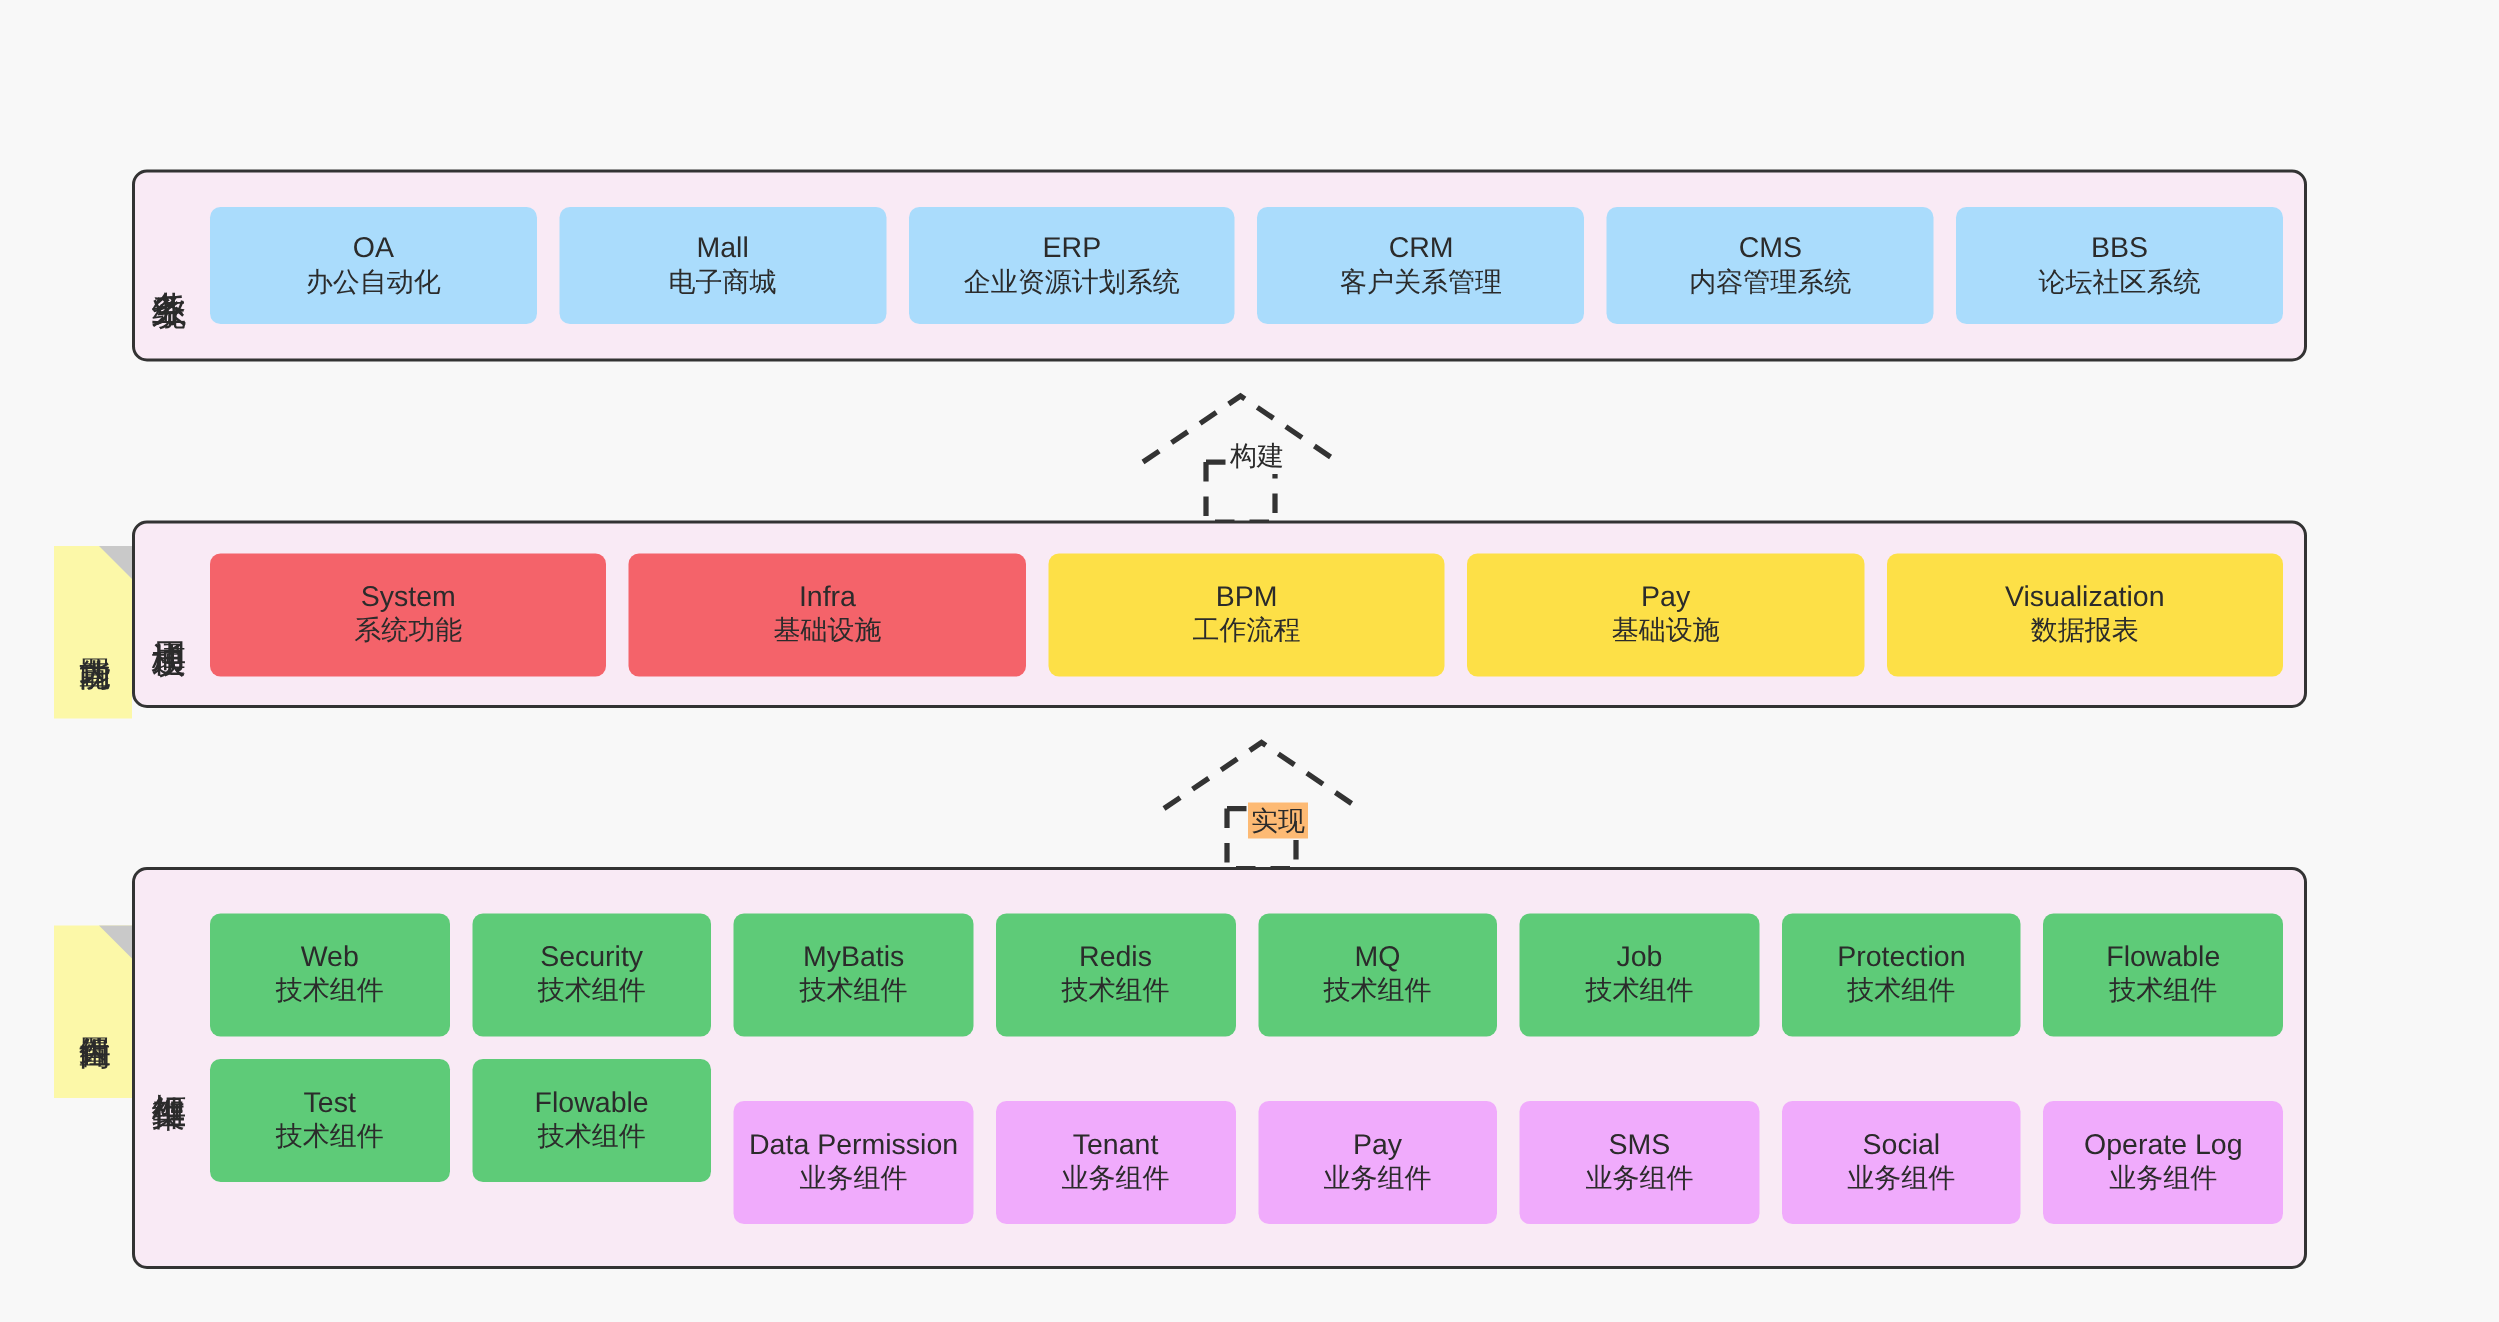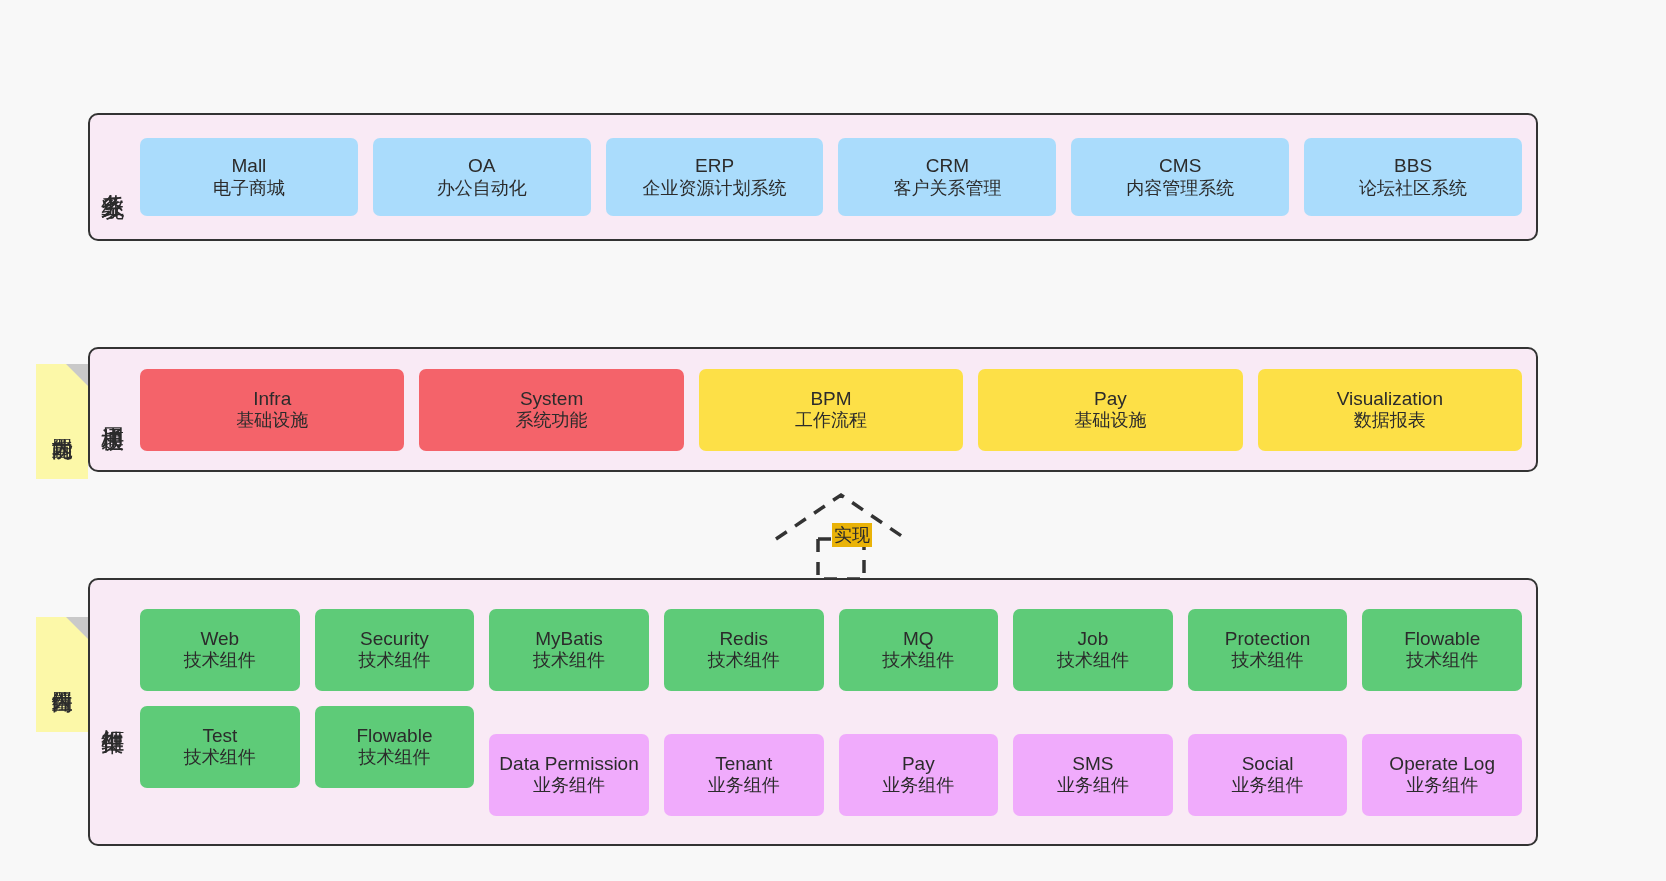--- a/index.html
+++ b/index.html
@@ -122,64 +122,72 @@
 </head>
 <body>
 
 <div id="canvas">
 
   <div class="layer h-top" style="left:88px; top:113px; width:1450px; height:128px;">
     <div class="layer-title">业务系统</div>
     <div class="layer-body">
       <div class="row">
         <div class="box c-blue">
+          <span class="en">OA</span>
+          <span class="cn">办公自动化</span>
+        </div>
+        <div class="box c-blue">
           <span class="en">Mall</span>
           <span class="cn">电子商城</span>
         </div>
         <div class="box c-blue">
-          <span class="en">OA</span>
-          <span class="cn">办公自动化</span>
-        </div>
-        <div class="box c-blue">
           <span class="en">ERP</span>
           <span class="cn">企业资源计划系统</span>
         </div>
         <div class="box c-blue">
           <span class="en">CRM</span>
           <span class="cn">客户关系管理</span>
         </div>
         <div class="box c-blue">
           <span class="en">CMS</span>
           <span class="cn">内容管理系统</span>
         </div>
         <div class="box c-blue">
           <span class="en">BBS</span>
           <span class="cn">论坛社区系统</span>
         </div>
       </div>
     </div>
   </div>
 
+  <div class="arrow" style="left:758px; top:258px; width:140px; height:92px;">
+    <svg width="140" height="92" viewBox="0 0 140 92">
+      <path d="M4 50 L69 6 L134 50" fill="none" stroke="#333333" stroke-width="3.5" stroke-dasharray="13,10" stroke-linecap="butt"></path>
+      <path d="M46 50 L46 90 L92 90 L92 50" fill="none" stroke="#333333" stroke-width="3.5" stroke-dasharray="13,10" stroke-linecap="butt"></path>
+      <path d="M46 50 L92 50" fill="none" stroke="#333333" stroke-width="3.5" stroke-dasharray="13,10" stroke-linecap="butt"></path>
+    </svg>
+    <div class="arrow-label" style="left:60px; top:34px; background:#f8f8f8; padding:0 2px;">构建</div>
+  </div>
 
   <div class="note" style="left:36px; top:364px; width:52px; height:115px;">
     <span class="fold"></span>
     <span>内置功能</span>
   </div>
 
   <div class="layer h-mid" style="left:88px; top:347px; width:1450px; height:125px;">
     <div class="layer-title">通用模块</div>
     <div class="layer-body">
       <div class="row">
         <div class="box c-red">
+          <span class="en">System</span>
+          <span class="cn">系统功能</span>
+        </div>
+        <div class="box c-red">
           <span class="en">Infra</span>
           <span class="cn">基础设施</span>
-        </div>
-        <div class="box c-red">
-          <span class="en">System</span>
-          <span class="cn">系统功能</span>
         </div>
         <div class="box c-pink">
           <span class="en">BPM</span>
           <span class="cn">工作流程</span>
         </div>
         <div class="box c-pink">
           <span class="en">Pay</span>
           <span class="cn">基础设施</span>
         </div>
         <div class="box c-pink">
@@ -189,21 +197,21 @@
       </div>
     </div>
   </div>
 
   <div class="arrow" style="left:772px; top:489px; width:140px; height:92px;">
     <svg width="140" height="92" viewBox="0 0 140 92">
       <path d="M4 50 L69 6 L134 50" fill="none" stroke="#333333" stroke-width="3.5" stroke-dasharray="13,10" stroke-linecap="butt"></path>
       <path d="M46 50 L46 90 L92 90 L92 50" fill="none" stroke="#333333" stroke-width="3.5" stroke-dasharray="13,10" stroke-linecap="butt"></path>
       <path d="M46 50 L92 50" fill="none" stroke="#333333" stroke-width="3.5" stroke-dasharray="13,10" stroke-linecap="butt"></path>
     </svg>
-    <div class="arrow-label" style="left:60px; top:34px; background:#eab308; padding:0 2px;">实现</div>
+    <div class="arrow-label" style="left:60px; top:46px; background:#fdba74; padding:0 2px;">实现</div>
   </div>
 
   <div class="note" style="left:36px; top:617px; width:52px; height:115px;">
     <span class="fold"></span>
     <span>内置组件</span>
   </div>
 
   <div class="layer h-bot" style="left:88px; top:578px; width:1450px; height:268px;">
     <div class="layer-title">框架组件</div>
     <div class="layer-body">

